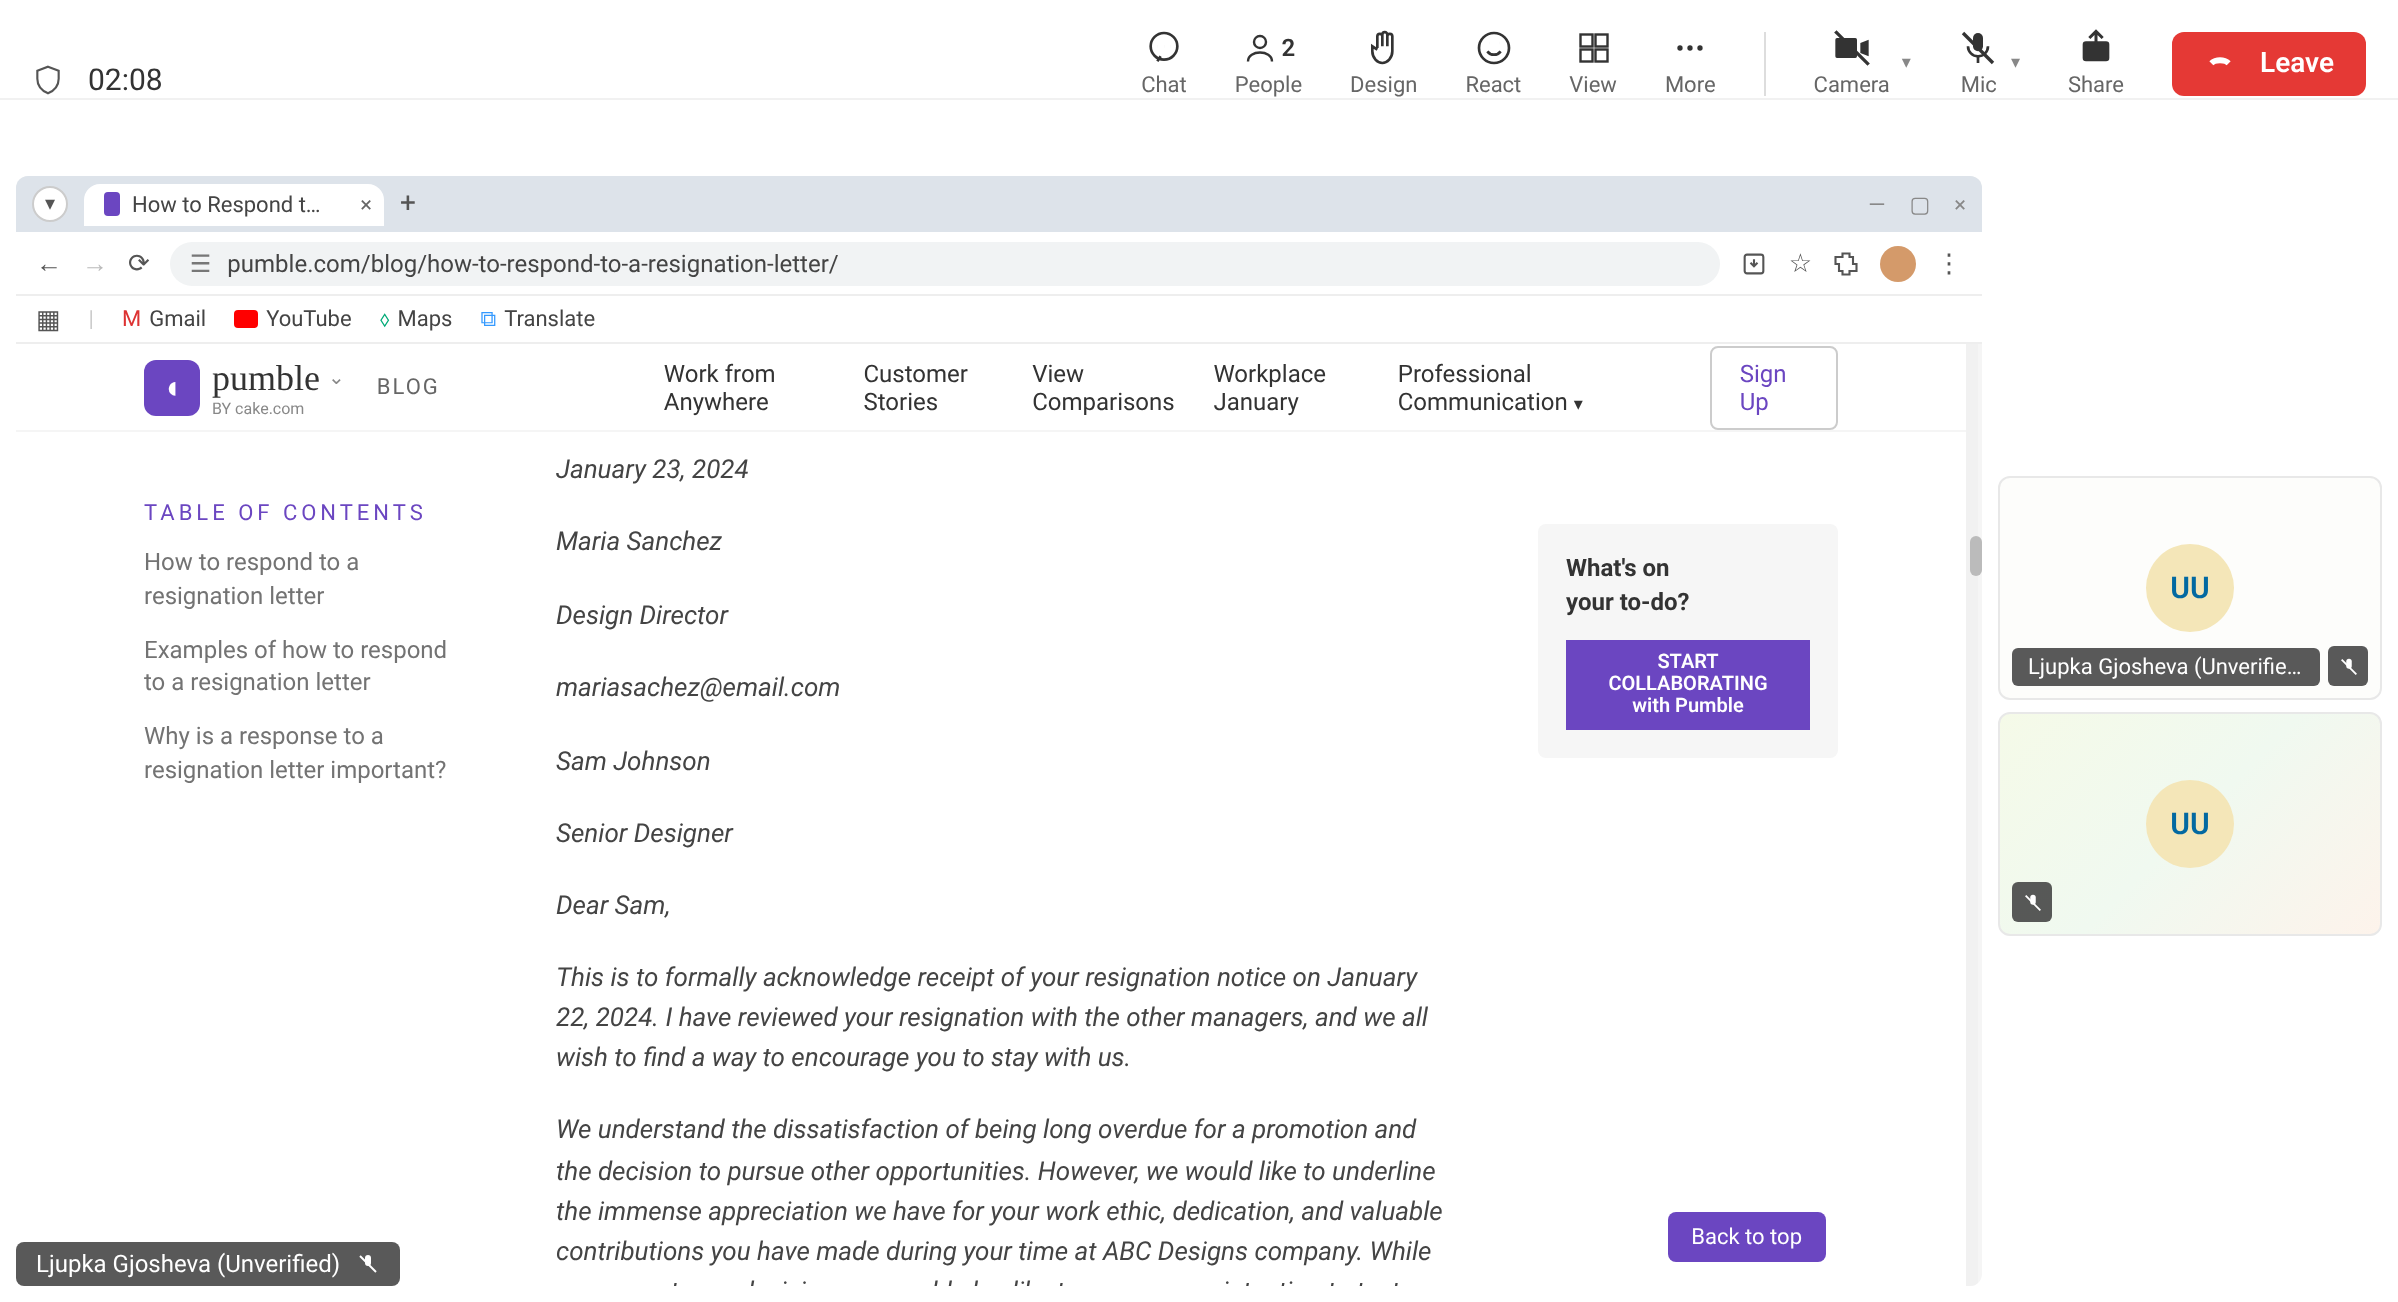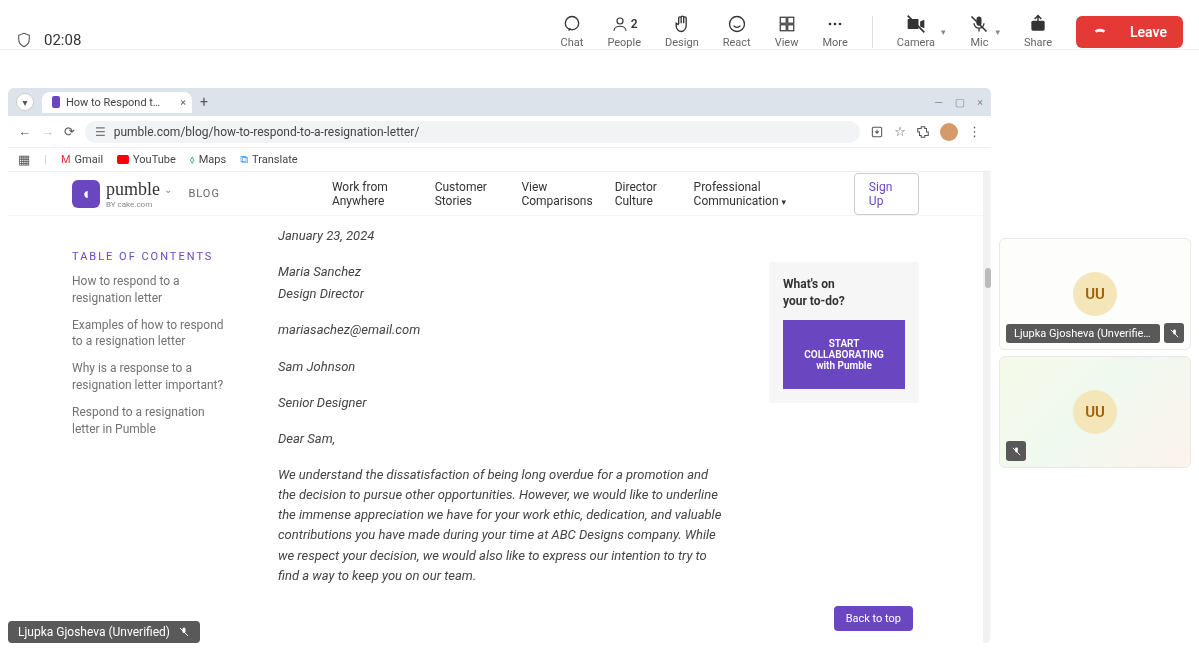--- a/index.html
+++ b/index.html
@@ -7,21 +7,21 @@
 .toolbar{height:50px;display:flex;align-items:flex-end;padding:0 16px;border-bottom:1px solid #f1f1f1}
 .tb-left{display:flex;align-items:center;gap:12px}
 .tb-time{font-size:15px;color:#333}
 .tb-right{margin-left:auto;display:flex;align-items:center;gap:24px}
 .tb-item{display:flex;flex-direction:column;align-items:center;gap:2px;cursor:pointer;position:relative}
 .tb-item .ico{height:20px;display:flex;align-items:center;justify-content:center;color:#333}
 .tb-item .lbl{font-size:11px;color:#666}
 .badge-txt{font-size:12px;color:#333;font-weight:600}
 .divider{width:1px;height:32px;background:#ddd}
 .caret{font-size:9px;color:#888}
-.leave{background:#e53935;color:#fff;padding:8px 16px;border-radius:6px;display:flex;align-items:center;gap:22px;font-weight:600;font-size:14px;cursor:pointer}
+.leave{background:#e53935;color:#fff;padding:8px 16px;border-radius:6px;display:flex;align-items:center;gap:12px;font-weight:600;font-size:14px;cursor:pointer}
 .stage{position:absolute;top:88px;left:8px;right:208px;bottom:8px;background:#f5f5f5;border-radius:6px;overflow:hidden}
 .browser-tabs{height:28px;background:#dde3ea;display:flex;align-items:center;padding:0 8px;gap:8px}
 .round-btn{width:18px;height:18px;border-radius:50%;background:#fff;display:flex;align-items:center;justify-content:center;font-size:10px;color:#555;cursor:pointer;border:1px solid #ccc}
 .tab{background:#fff;border-radius:8px 8px 0 0;padding:4px 28px 4px 10px;font-size:11px;color:#444;display:flex;align-items:center;gap:6px;position:relative;max-width:150px}
 .tab-close{position:absolute;right:6px;top:4px;font-size:11px;color:#666;cursor:pointer}
 .win-ctrl{margin-left:auto;display:flex;gap:12px;font-size:11px;color:#888}
 .addr-bar{height:32px;background:#fff;display:flex;align-items:center;padding:0 10px;gap:10px;border-bottom:1px solid #eee}
 .addr-ico{cursor:pointer;color:#555;font-size:13px;display:flex;align-items:center}
 .url-box{flex:1;background:#f1f3f4;border-radius:14px;padding:4px 10px;font-size:12px;color:#444;display:flex;align-items:center;gap:8px}
 .bookmark-bar{height:24px;background:#fff;display:flex;align-items:center;padding:0 10px;gap:14px;border-bottom:1px solid #eee;font-size:11px;color:#444}
@@ -39,28 +39,28 @@
 .page-body{display:flex;padding:6px 64px 0;position:relative;height:calc(100% - 44px)}
 .toc{width:160px;flex-shrink:0;padding-top:28px}
 .toc-title{font-size:11px;letter-spacing:2px;color:#6b46c1;margin-bottom:10px}
 .toc-item{font-size:12px;color:#737373;margin-bottom:10px;line-height:1.4;cursor:pointer}
 .content{flex:1;margin:0 26px;background:#fff;padding:4px 20px;font-size:13px;color:#444;line-height:1.55}
 .content p{margin-bottom:16px}
 .content .italic{font-style:italic}
 .cta-box{width:150px;flex-shrink:0;margin-top:40px}
 .cta-card{background:#f6f6f6;padding:14px;border-radius:4px}
 .cta-line{font-size:12px;font-weight:700;color:#333;line-height:1.4}
-.cta-btn{background:#6b46c1;color:#fff;font-size:10px;text-align:center;padding:18px;margin-top:10px;cursor:pointer;font-weight:600}
+.cta-btn{background:#6b46c1;color:#fff;font-size:10px;text-align:center;padding:6px;margin-top:10px;cursor:pointer;font-weight:600}
 .back-top{position:absolute;right:70px;bottom:12px;background:#6b46c1;color:#fff;font-size:11px;padding:6px 12px;border-radius:4px;cursor:pointer}
 .scroll-track{position:absolute;right:2px;top:84px;bottom:0;width:6px;background:#f1f1f1}
 .scroll-thumb{position:absolute;right:0;width:6px;height:20px;background:#bbb;border-radius:3px;top:180px;cursor:pointer}
 .participants{position:absolute;right:8px;top:238px;width:192px;display:flex;flex-direction:column;gap:6px}
 .pcard{border:1px solid #e8e8e8;border-radius:6px;height:112px;display:flex;flex-direction:column;align-items:center;justify-content:center;position:relative;background:#fdfdfb}
 .pcard.g2{background:linear-gradient(135deg,#f5fae8,#f0f9f0,#fdf3eb)}
-.avatar{width:44px;height:44px;border-radius:50%;background:#f4e6b8;display:flex;align-items:center;justify-content:center;color:#a16207;font-weight:600;font-size:15px}
+.avatar{width:44px;height:44px;border-radius:50%;background:#f4e6b8;display:flex;align-items:center;justify-content:center;color:#0369a1;font-weight:600;font-size:15px}
 .name-pill{position:absolute;bottom:6px;left:6px;right:30px;background:rgba(60,60,60,.85);color:#fff;font-size:11px;padding:3px 8px;border-radius:3px;white-space:nowrap;overflow:hidden;text-overflow:ellipsis}
 .mic-pill{position:absolute;bottom:6px;right:6px;width:20px;height:20px;background:rgba(60,60,60,.85);border-radius:3px;display:flex;align-items:center;justify-content:center}
 .pcard.g2 .mic-pill{bottom:auto;top:auto;bottom:6px;left:6px;right:auto}
 .presenter-pill{position:absolute;bottom:8px;left:8px;background:rgba(60,60,60,.85);color:#fff;font-size:12px;padding:4px 10px;border-radius:4px;display:flex;align-items:center;gap:8px}
 svg{display:block}
 </style>
 </head>
 <body>
 
 <div class="toolbar">
@@ -251,43 +251,43 @@
             <span style="font-size:10px;color:#888">⌄</span>
           </div>
           <div class="logo-by">BY cake.com</div>
         </div>
         <span class="blog-tag" style="margin-left:10px">BLOG</span>
       </div>
       <div class="hnav">
         <span>Work from Anywhere</span>
         <span>Customer Stories</span>
         <span>View Comparisons</span>
-        <span>Director Culture</span>
+        <span>Workplace January</span>
         <span><span>Professional Communication</span> <span style="font-size:9px">▾</span></span>
       </div>
       <div class="signup">Sign Up</div>
     </div>
 
     <div class="page-body">
       <div class="toc">
         <div class="toc-title">TABLE OF CONTENTS</div>
         <div class="toc-item">How to respond to a resignation letter</div>
         <div class="toc-item">Examples of how to respond to a resignation letter</div>
         <div class="toc-item">Why is a response to a resignation letter important?</div>
-        <div class="toc-item">Respond to a resignation letter in Pumble</div>
       </div>
 
       <div class="content">
         <p class="italic">January 23, 2024</p>
-        <p class="italic" style="margin-bottom:2px">Maria Sanchez</p>
+        <p class="italic" style="margin-bottom:17px">Maria Sanchez</p>
         <p class="italic">Design Director</p>
         <p class="italic">mariasachez@email.com</p>
         <p class="italic">Sam Johnson</p>
         <p class="italic">Senior Designer</p>
         <p class="italic">Dear Sam,</p>
+        <p class="italic">This is to formally acknowledge receipt of your resignation notice on January 22, 2024. I have reviewed your resignation with the other managers, and we all wish to find a way to encourage you to stay with us.</p>
         <p class="italic">We understand the dissatisfaction of being long overdue for a promotion and the decision to pursue other opportunities. However, we would like to underline the immense appreciation we have for your work ethic, dedication, and valuable contributions you have made during your time at ABC Designs company. While we respect your decision, we would also like to express our intention to try to find a way to keep you on our team.</p>
 
       </div>
 
       <div class="cta-box">
         <div class="cta-card">
           <div class="cta-line">What's on</div>
           <div class="cta-line">your to-do?</div>
           <div class="cta-btn">
             <div>START COLLABORATING</div>

